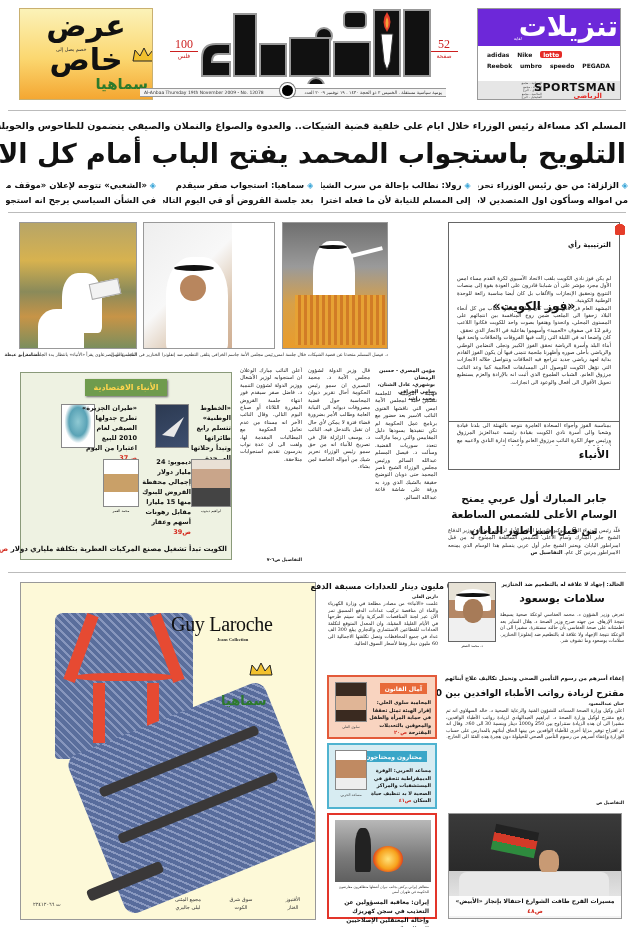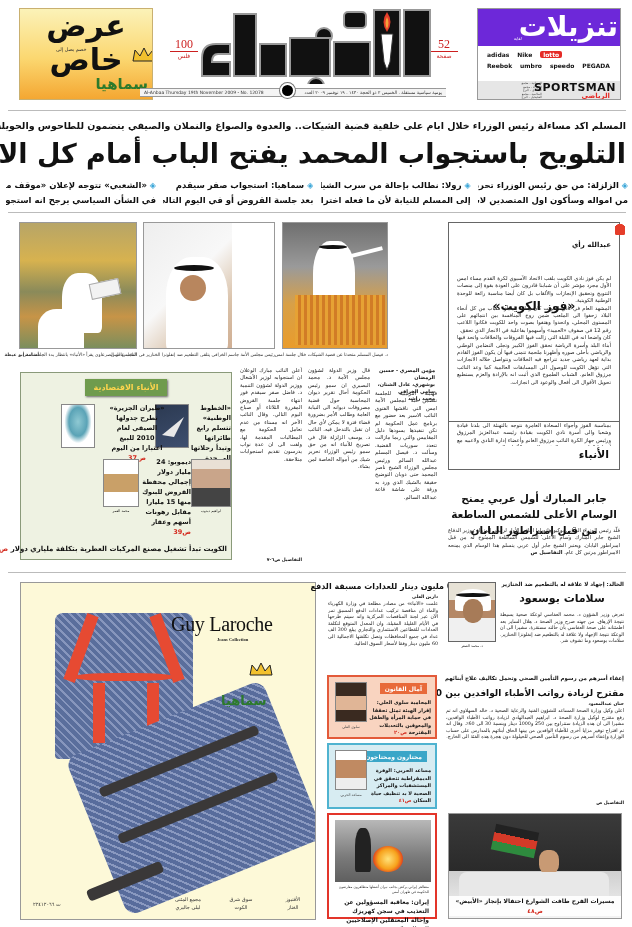--- a/index.html
+++ b/index.html
@@ -29,21 +29,21 @@
   #ad-right { left: 477px; top: 8px; width: 144px; height: 92px; border: 1px solid #999; background:#fff; overflow:hidden; }
   #ad-right .sale { position:absolute; left:0; top:0; width:144px; height:37px; background:#6d28d9; color:#fff; }
   #ad-right .sale .big { position:absolute; right:4px; top:0; font: bold 28px "DejaVu Sans", sans-serif; line-height: 36px; direction: rtl; }
   #ad-right .sale .sub { position:absolute; left:36px; top:27px; font-size:4px; }
   #ad-right .logos { position:absolute; left:6px; top:40px; width:132px; font-size:6px; }
   #ad-right .logos span { display:inline-block; margin: 2px 3px; font-weight:bold; }
   #ad-right .lotto { background:#e52b26; color:#fff; padding:0 3px; border-radius:2px; }
   #ad-right .foot { position:absolute; left:0; top:72px; width:144px; height:20px; background:#e6e6e6; }
   #ad-right .foot .list { position:absolute; left:4px; top:1px; width:60px; font-size:3px; line-height:3.5px; color:#444; }
   #ad-right .foot .sportsman { position:absolute; right:6px; top:1px; font: bold 11px "DejaVu Sans", sans-serif; color:#111; line-height: 11px; letter-spacing:0.5px; }
-  #ad-right .foot .sportsman-ar { position:absolute; right:12px; top:11px; font: bold 7px "DejaVu Sans", sans-serif; color:#e52b26; direction:rtl; }
+  #ad-right .foot .sportsman-ar { position:absolute; right:20px; top:11px; font: bold 7px "DejaVu Sans", sans-serif; color:#e52b26; direction:rtl; }
 
   
   #kicker { left: 8px; top: 120px; width: 618px; font: bold 9.5px "DejaVu Sans", sans-serif; text-align: center; direction: rtl; white-space: nowrap; }
   #main-headline { left: 8px; top: 134px; width: 618px; font: bold 27px "DejaVu Sans", sans-serif; text-align: center; direction: rtl; letter-spacing: -0.5px; line-height: 40px; white-space: nowrap; }
   #teasers { left: 6px; top: 178px; width: 622px; height: 30px; display: flex; flex-direction: row-reverse; justify-content: space-between; }
   .teaser { width: 150px; font: bold 8.5px "DejaVu Sans", sans-serif; line-height: 14px; direction: rtl; text-align: right; white-space: nowrap; overflow: hidden; }
   .teaser .arrow { color: #3aa6d8; font-size: 8px; }
 
   
   .photo { border: 1px solid #999; overflow: hidden; }
@@ -242,21 +242,21 @@
 <div id="photo-3" class="abs photo">
   <div class="figure" style="left:30px;top:18px;width:42px;height:80px;"></div>
   <div class="agal" style="left:36px;top:22px;width:28px;height:4px;"></div>
   <div class="abs" style="left:60px;top:28px;width:40px;height:4px;background:#fff;transform:rotate(-14deg);"></div>
   <div class="abs" style="left:12px;top:72px;width:90px;height:50px;background:repeating-linear-gradient(90deg,#e6a234 0 3px,#d17c26 3px 6px);"></div>
 </div>
 <div class="abs caption" style="left:282px;top:352px;width:106px;">د. فيصل المسلم متحدثا عن قضية الشيكات خلال جلسة امس</div>
 
 <div id="opinion-box" class="abs">
   <div class="flame"></div>
-  <div id="opinion-label">عبدالله رأي</div>
+  <div id="opinion-label">الترتيبية رأي</div>
   <div id="opinion-title">«فوز الكويت»</div>
   <div id="opinion-text">
     <p>لم يكن فوز نادي الكويت بلقب الاتحاد الآسيوي لكرة القدم مساء امس الأول مجرد مؤشر على أن شبابنا قادرون على العودة بقوة إلى منصات التتويج وتحقيق الإنجازات والألقاب بل كان أيضا مناسبة رائعة للوحدة الوطنية الكويتية.</p>
     <p>المشهد العام في نادي الكويت كان وطنيا بامتياز، شباب من كل أنحاء البلاد زحفوا الى الملعب ضمن روح المنافسة بين انتمائهم على المستوى المحلي، واتحدوا وهتفوا بصوت واحد للكويت فكانوا اللاعب رقم 12 في صفوف «العميد» وأسهموا بفاعلية في الانجاز الذي تحقق.</p>
     <p>كان واضحا انه في الليلة التي زالت فيها الفروقات والخلافات واتحد فيها أبناء البلد وأسرة الرياضة تحقق الفوز الكبير وتجلى التضامن الوطني والرياضي بأحلى صوره وأظهرنا ملحمة تتمنى فيها أن يكون الفوز القادم بداية لعهد رياضي جديد تتراجع فيه الخلافات ونتواصل خلاله الانجازات التي تؤهل الكويت للوصول الى المسابقات العالمية كما وعد النائب مرزوق الغانم. الشباب الطموح الذي أثبت انه بالإرادة والعزم يستطيع تحويل الأقوال الى أفعال والوعود الى انجازات.</p>
   </div>
 </div>
 <div class="abs" style="left:448px;top:422px;width:172px;height:48px;border:1px solid #666;border-top:none;">
   <div class="abs col-text" style="left:8px;right:8px;top:0px;height:24px;">بمناسبة الفوز وأجواء السعادة الغامرة نتوجه بالتهنئة الى بلدنا قيادة وشعبا والى أسرة نادي الكويت بقيادة رئيسه عبدالعزيز المرزوق ورئيس جهاز الكرة النائب مرزوق الغانم وأعضاء إدارة النادي ولاعبيه مع أمنياتنا القلبية بمزيد من الرفعة والتقدم والألقاب القيمة.</div>
   <div id="opinion-sign">الأنباء</div>
@@ -283,21 +283,21 @@
   <div class="econ-img" style="left:134px;top:31px;width:34px;height:44px;background:linear-gradient(160deg,#2c3a52,#3d4e6e);">
     <svg width="34" height="44" viewBox="0 0 34 44">
         <path d="M6 30 L28 12 L18 32 Z" fill="#e8e8e8"></path>
       </svg>
   </div>
   <div class="econ-item" style="left:170px;top:30px;width:40px;">
     <span>«الخطوط الوطنية» تتسلم رابع طائراتها وتبدأ رحلاتها إلى جدة</span> <span class="pg">ص35</span>
   </div>
 
   <div class="econ-img" style="left:40px;top:31px;width:34px;height:44px;background:radial-gradient(ellipse at 50% 40%,#8fc9d3 0,#5aa3b6 40%,#fff 60%);"></div>
-  <div class="econ-item" style="left:88px;top:30px;width:56px;text-align:center;">
+  <div class="econ-item" style="left:60px;top:30px;width:56px;">
     <span>«طيران الجزيرة» تطرح جدولها الصيفي لعام 2010 للبيع اعتبارا من اليوم</span> <span class="pg">ص37</span>
   </div>
 
   <div class="econ-img" style="left:170px;top:86px;width:40px;height:48px;background:linear-gradient(180deg,#e9e0d5 0 20%,#c9a58a 20% 60%,#444 60%);"></div>
   <div class="abs" style="left:170px;top:136px;width:40px;font-size:3.5px;text-align:center;direction:rtl;">ابراهيم دبدوب</div>
   <div class="econ-item" style="left:120px;top:84px;width:50px;">
     <span>ديموبو: 24 مليار دولار إجمالي محفظة القروض للبنوك منها 15 مليارا مقابل رهونات أسهم وعقار</span> <span class="pg">ص39</span>
   </div>
 
   <div class="econ-img" style="left:82px;top:86px;width:36px;height:48px;background:linear-gradient(180deg,#fff 0 30%,#c9a068 30% 70%,#fff 70%);"></div>

